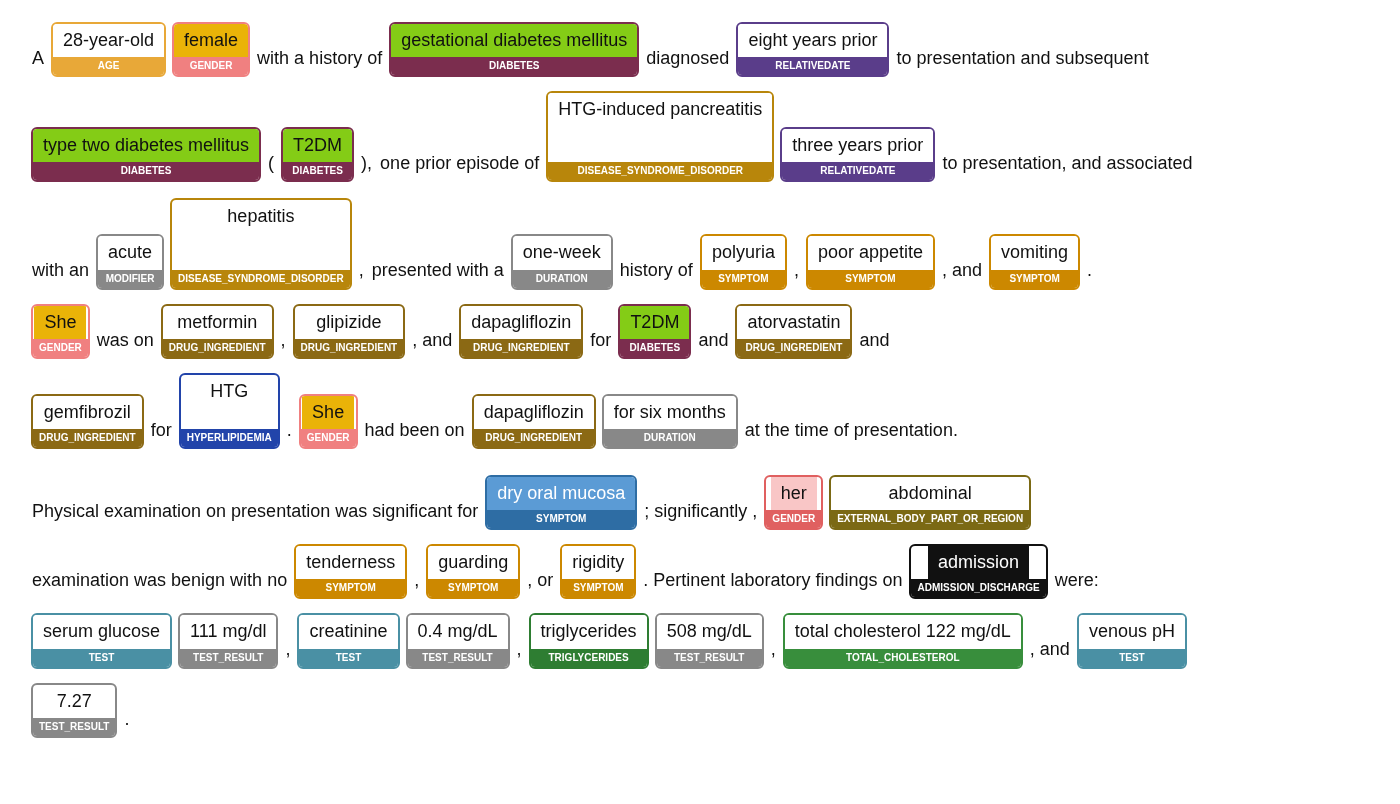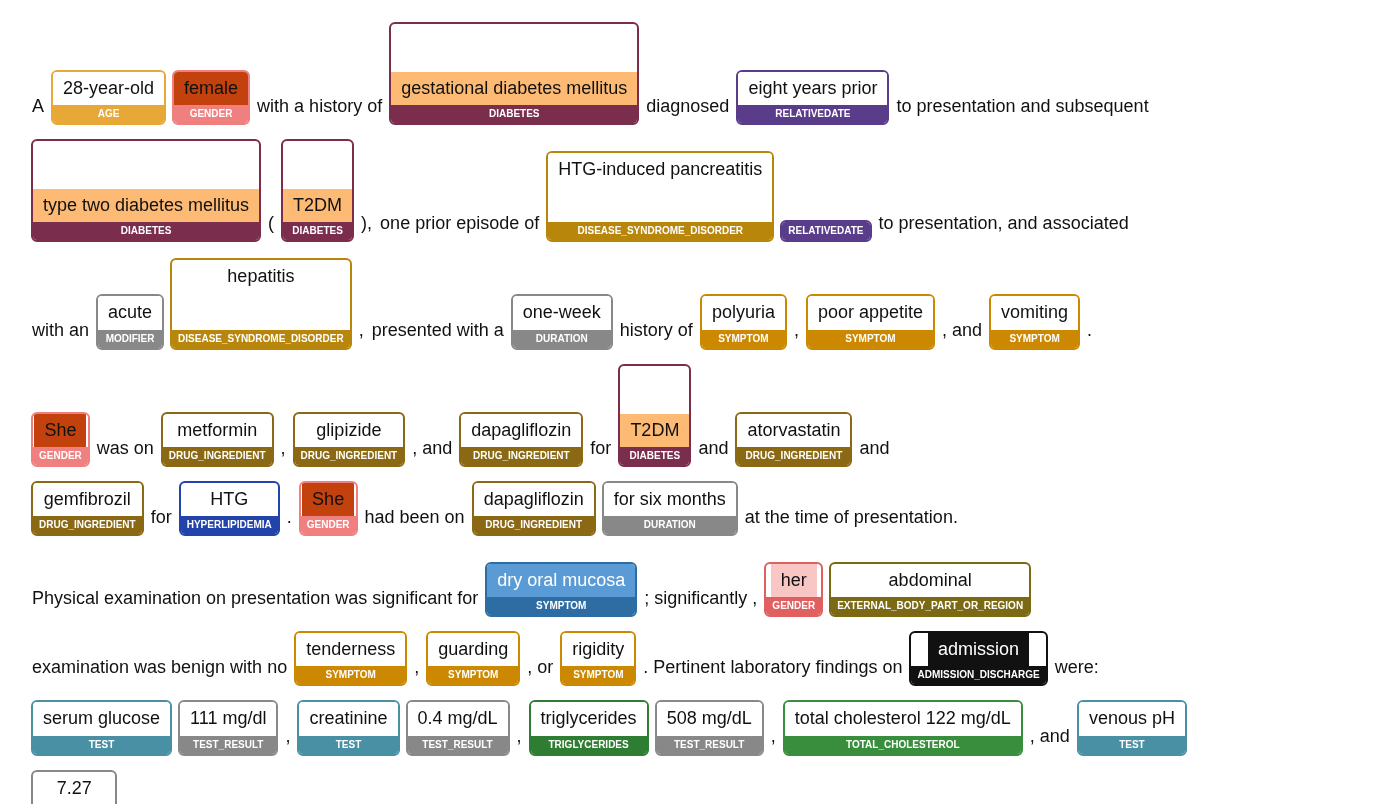--- a/index.html
+++ b/index.html
@@ -45,25 +45,25 @@
       padding: 2px 6px;
       text-align: center;
       width: 100%;
     }
 
     
     .age .entity-text { background: #fff; }
     .age { border-color: #e8a838; }
     .age .entity-label { background: #e8a838; color: #fff; }
 
-    .gender .entity-text { background: #c2410c; }
+    .gender .entity-text { background: #eab308; }
     .gender { border-color: #f08080; }
     .gender .entity-label { background: #f08080; color: #fff; }
 
-    .diabetes .entity-text { background: #fdba74; margin-top: 48px; }
+    .diabetes .entity-text { background: #84cc16; }
     .diabetes { border-color: #7b2d4e; }
     .diabetes .entity-label { background: #7b2d4e; color: #fff; }
 
     .relativedate .entity-text { background: #fff; }
     .relativedate { border-color: #5a3d8a; }
     .relativedate .entity-label { background: #5a3d8a; color: #fff; }
 
     .disease .entity-text { background: #fff; }
     .disease { border-color: #b8860b; }
     .disease .entity-label { background: #b8860b; color: #fff; margin-top: 36px; }
@@ -78,21 +78,21 @@
 
     .symptom .entity-text { background: #fff; }
     .symptom { border-color: #cc8800; }
     .symptom .entity-label { background: #cc8800; color: #fff; }
 
     .drug .entity-text { background: #fff; }
     .drug { border-color: #8b6914; }
     .drug .entity-label { background: #8b6914; color: #fff; }
 
     .hyperlipidemia .entity-text { background: #fff; }
-    .hyperlipidemia { border-color: #2244aa; }
+    .hyperlipidemia { border-color: #2244aa; gap: 21px; }
     .hyperlipidemia .entity-label { background: #2244aa; color: #fff; }
 
     .external_body .entity-text { background: #fff; }
     .external_body { border-color: #7b6914; }
     .external_body .entity-label { background: #7b6914; color: #fff; }
 
     .admission .entity-text { background: #111; color: #fff; }
     .admission { border-color: #111; }
     .admission .entity-label { background: #111; color: #fff; }
 
@@ -156,20 +156,21 @@
     <span class="entity-text">T2DM</span>
     <span class="entity-label">DIABETES</span>
   </div>
   <span class="plain">),</span>
   <span class="plain">one prior episode of</span>
   <div class="entity disease">
     <span class="entity-text">HTG-induced pancreatitis</span>
     <span class="entity-label">DISEASE_SYNDROME_DISORDER</span>
   </div>
   <div class="entity relativedate">
+    <span class="entity-text">three years prior</span>
     <span class="entity-label">RELATIVEDATE</span>
   </div>
   <span class="plain">to presentation, and associated</span>
 </div>
 
 <div class="line">
   <span class="plain">with an</span>
   <div class="entity modifier">
     <span class="entity-text">acute</span>
     <span class="entity-label">MODIFIER</span>

